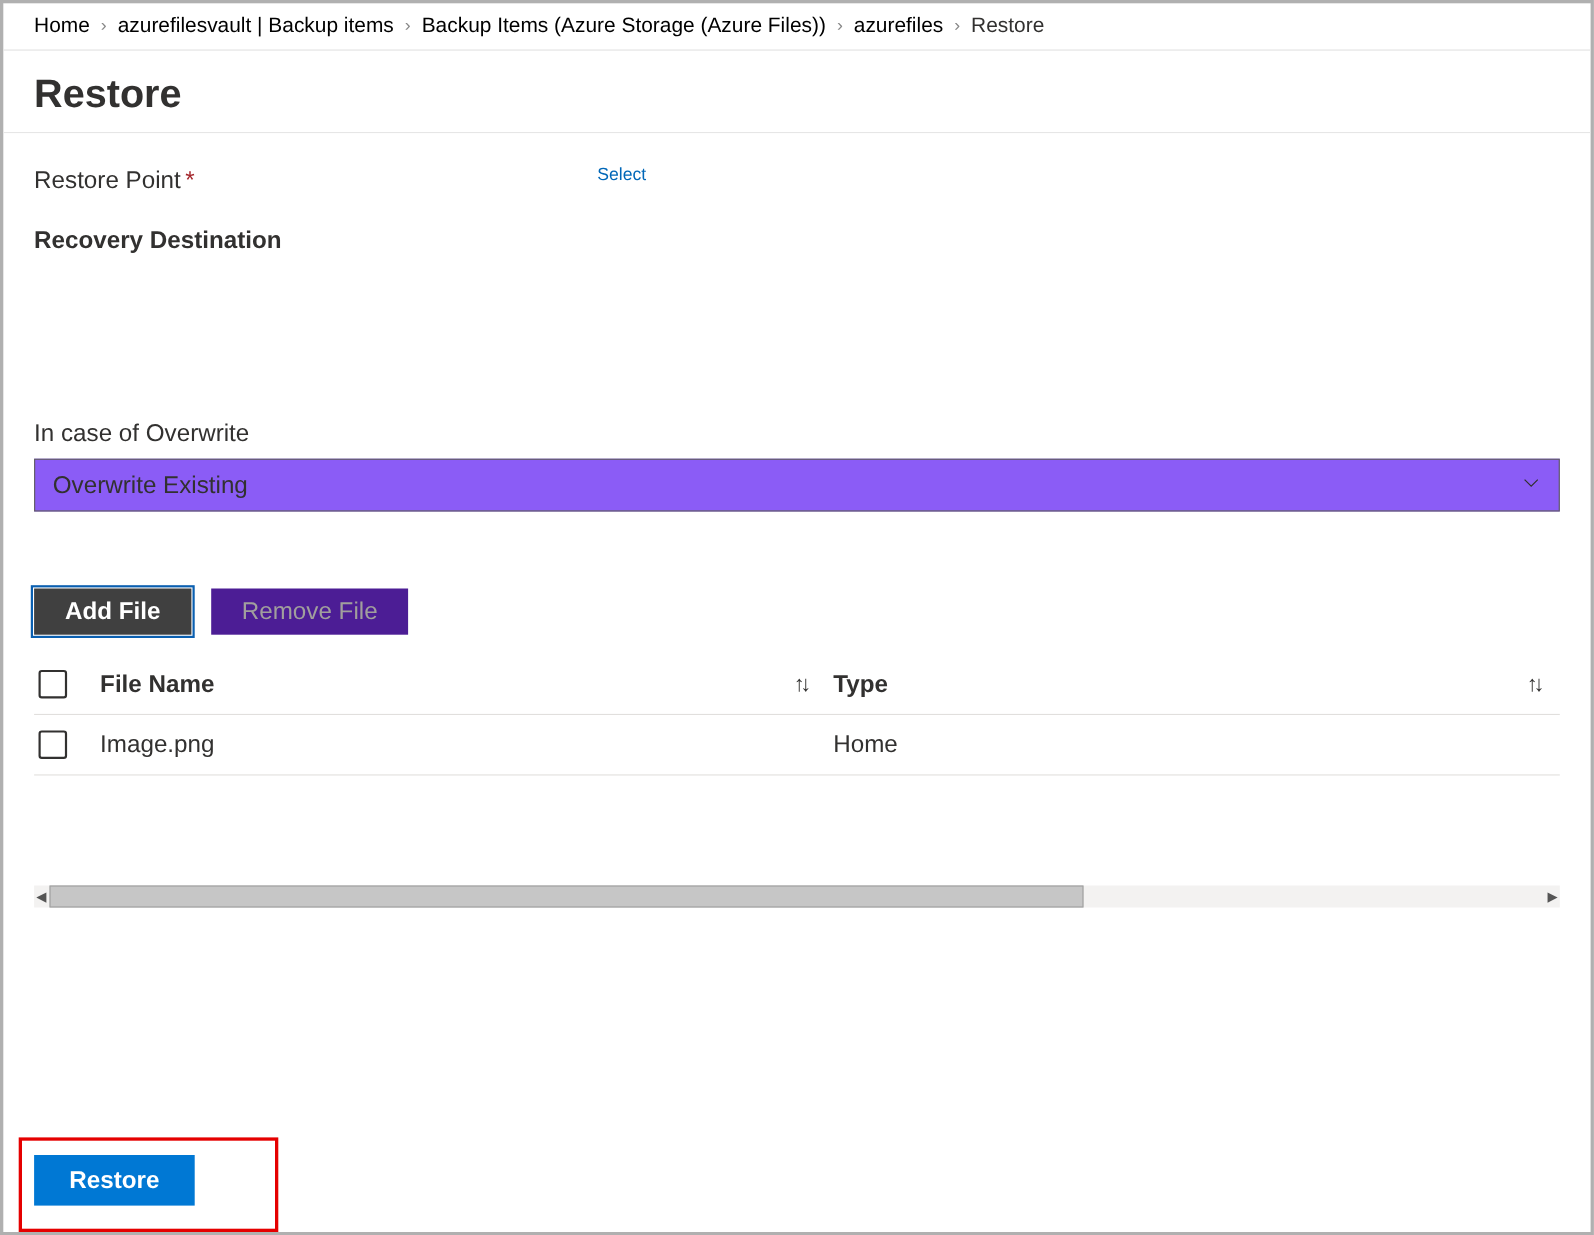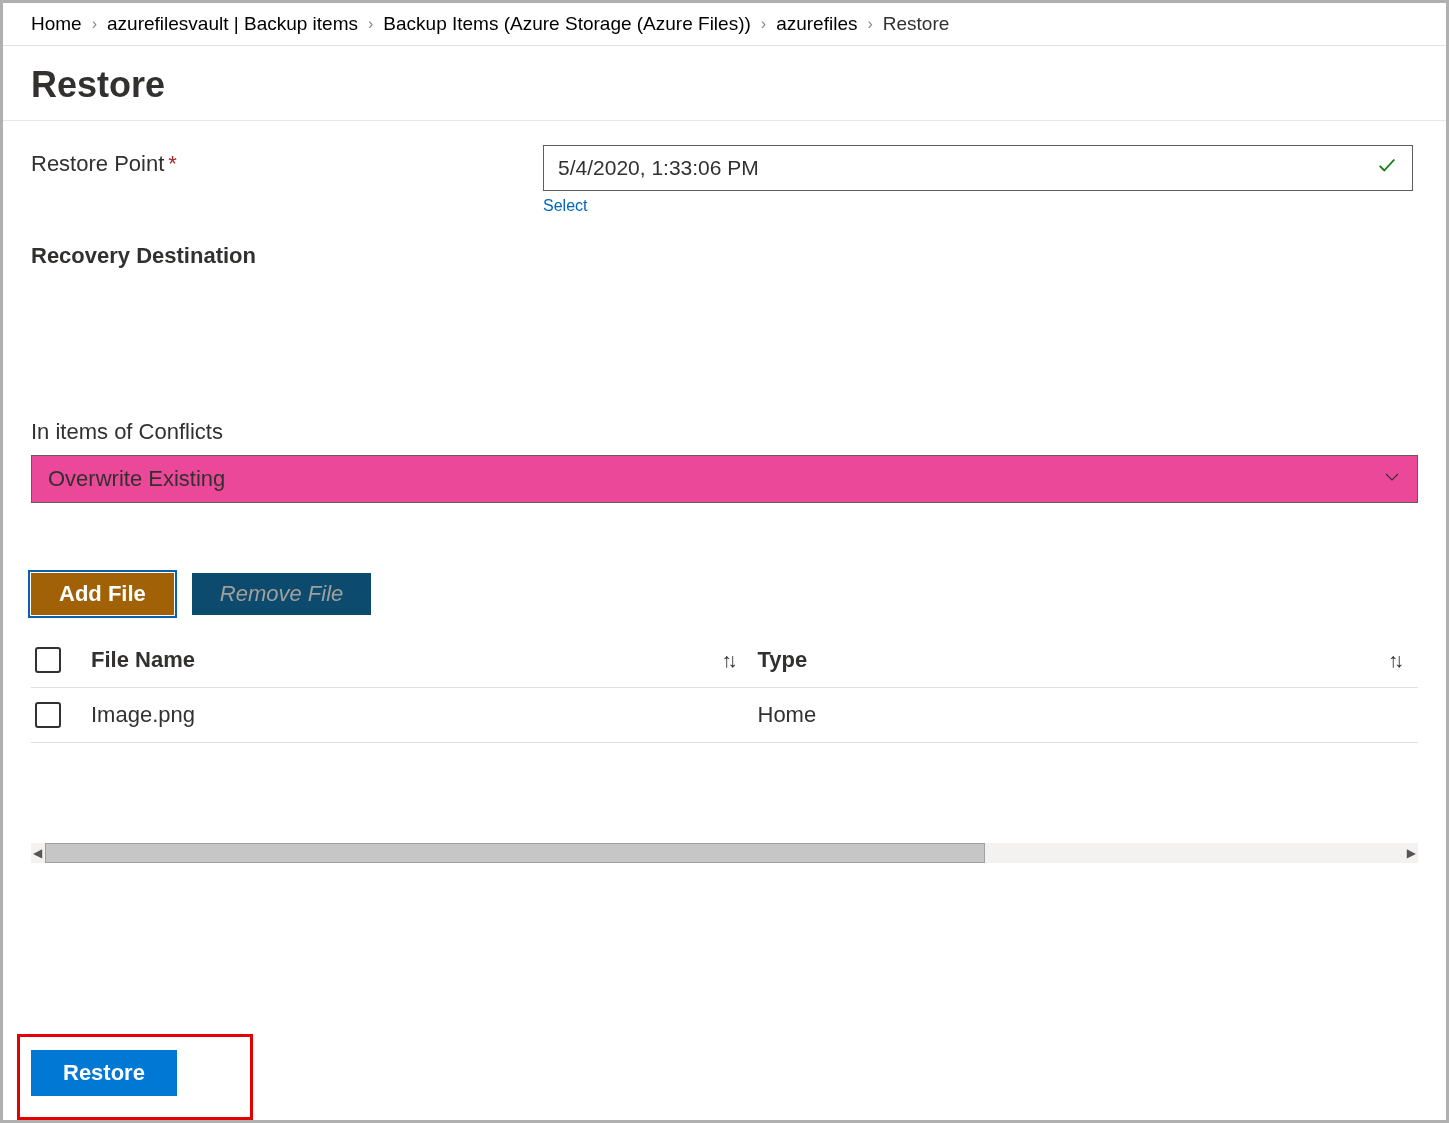--- a/index.html
+++ b/index.html
@@ -101,50 +101,49 @@
   }
   .dropdown {
     width: 100%;
     border: 1px solid #605e5c;
     padding: 10px 16px;
     font-size: 22px;
     display: flex;
     align-items: center;
     justify-content: space-between;
     cursor: pointer;
-    background: #ec4899;
+    background: #8b5cf6;
   }
   .chevron-down {
     width: 18px; height: 18px;
   }
   .action-buttons {
     display: flex;
     gap: 18px;
     margin-top: 70px;
     margin-bottom: 18px;
   }
   .btn {
     padding: 8px 28px;
     font-size: 22px;
     border: none;
     cursor: pointer;
     font-weight: 600;
   }
   .btn-primary {
-    background: #a16207;
+    background: #404040;
     color: #fff;
     outline: 2px solid #0a5fb0;
     outline-offset: 1px;
   }
   .btn-disabled {
-    background: #0c4a6e;
+    background: #4c1d95;
     color: #a19f9d;
     font-weight: 400;
     cursor: default;
-    font-style: italic;
   }
   .table {
     width: 100%;
     margin-top: 12px;
   }
   .table-header, .table-row {
     display: flex;
     align-items: center;
     padding: 14px 4px;
     border-bottom: 1px solid #e1dfdd;
@@ -225,37 +224,29 @@
 <h1 class="page-title">Restore</h1>
 
 <div class="content">
 
   
   <div class="field-row">
     <div class="field-label">
       <span>Restore Point</span><span class="required-star">*</span>
     </div>
     <div class="field-control">
-      <div class="textbox">
-        <span>5/4/2020, 1:33:06 PM</span>
-        <span class="checkmark">
-          <svg width="22" height="22" viewBox="0 0 24 24" fill="none" stroke="#107c10" stroke-width="2">
-              <polyline points="4,13 9,18 20,6"></polyline>
-            </svg>
-        </span>
-      </div>
       <span class="select-link">Select</span>
     </div>
   </div>
 
   
   <div class="section-label">Recovery Destination</div>
 
   
-  <div class="conflicts-label">In items of Conflicts</div>
+  <div class="conflicts-label">In case of Overwrite</div>
   <div class="dropdown">
     <span>Overwrite Existing</span>
     <span>
       <svg class="chevron-down" viewBox="0 0 24 24" fill="none" stroke="#323130" stroke-width="1.5">
           <polyline points="4,8 12,16 20,8"></polyline>
         </svg>
     </span>
   </div>
 
   

